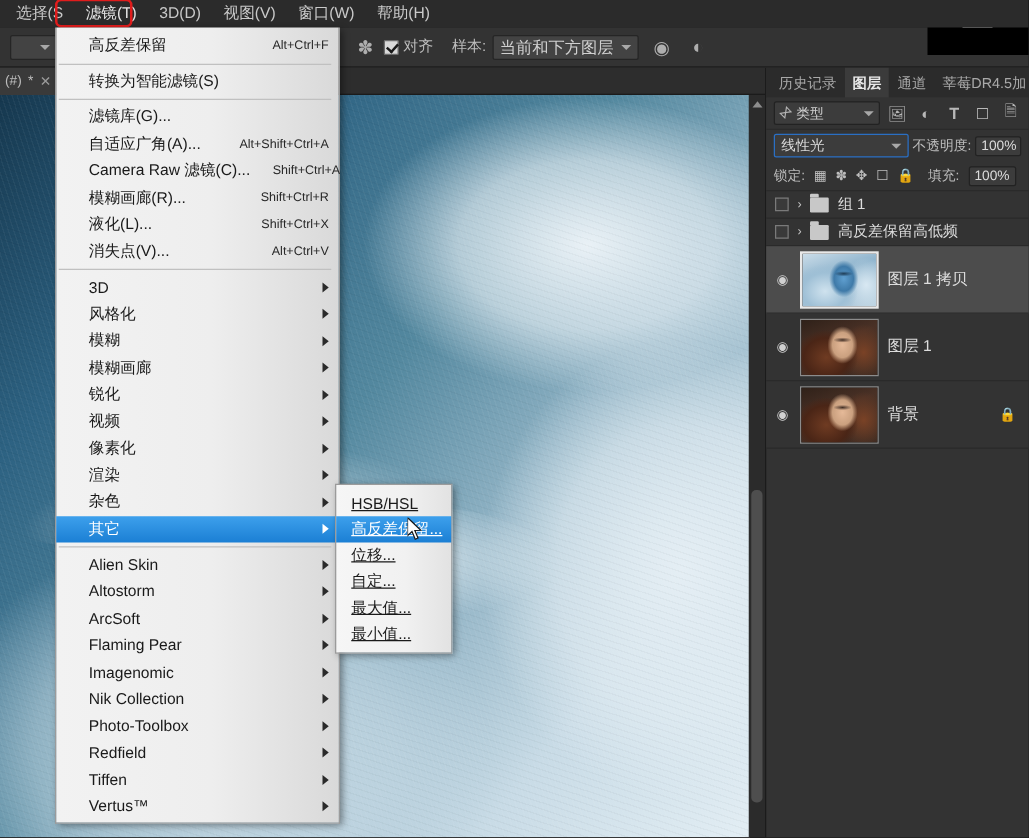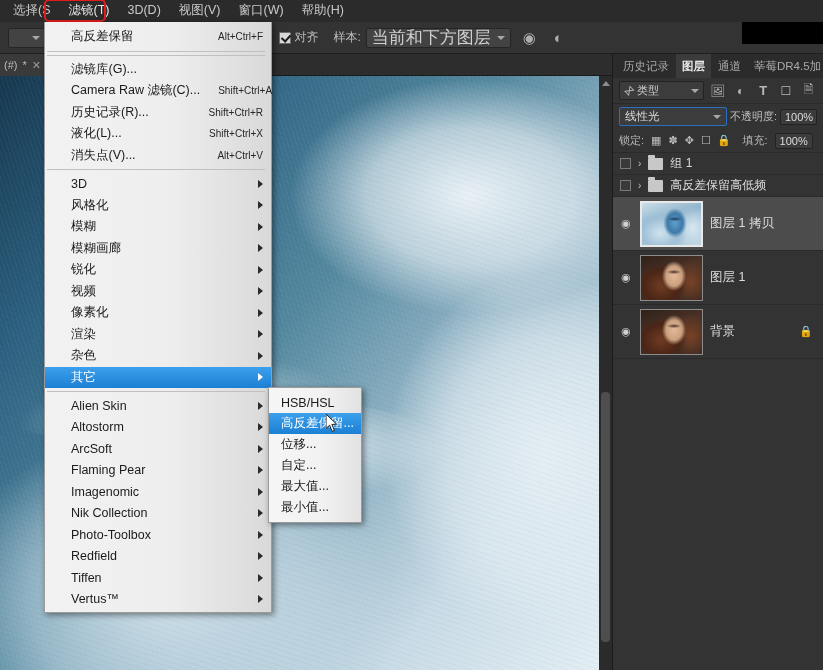--- a/index.html
+++ b/index.html
@@ -31,21 +31,21 @@
 
   
   .optionsbar {
     position: absolute; top: 22px; left: 0; width: 823px; height: 32px;
     background: #333333; border-bottom: 1px solid #1e1e1e;
     display: flex; align-items: center; z-index: 20;
   }
   .opt-chip {
     background: #434343; border: 1px solid #252525; border-radius: 2px;
     height: 20px; display: flex; align-items: center;
-    color: #d0d0d0; font-size: 17px; padding: 0 5px;
+    color: #d0d0d0; font-size: 13px; padding: 0 5px;
   }
   .opt-label { color: #bdbdbd; font-size: 12px; margin: 0 5px 0 8px; white-space: nowrap; }
   .caret-dn {
     width: 0; height: 0; border-left: 4px solid transparent;
     border-right: 4px solid transparent; border-top: 4px solid #a8a8a8;
     margin-left: 6px;
   }
   .cbox {
     width: 12px; height: 12px; background: #d9d9d9; border: 1px solid #6d6d6d;
     border-radius: 1px; position: relative;
@@ -260,20 +260,21 @@
   
   .submenu {
     position: absolute; left: 268px; top: 387px; width: 94px; z-index: 70;
     background: linear-gradient(to right, #f6f6f6 0%, #f1f1f1 60%, #e2e2e2 100%);
     border: 1px solid #9b9b9b; box-shadow: 2px 2px 6px rgba(0,0,0,.45);
     font-size: 12.5px; color: #1a1a1a; padding: 4px 0;
   }
   .sub-item {
     display: flex; align-items: center; height: 21px; padding: 0 6px 0 12px;
     white-space: nowrap;
+    text-decoration: underline;
   }
   .sub-item.hl {
     background: linear-gradient(to bottom, #3da0ec 0%, #1b7fd4 100%); color: #fff;
   }
 
   
   .cursor {
     position: absolute; left: 326px; top: 414px; width: 13px; height: 19px; z-index: 90;
     pointer-events: none;
   }
@@ -415,30 +416,37 @@
   <div class="black-overlay">
     <div class="dash"></div>
   </div>
 
   <div class="dropdown" id="dropdown">
       <div class="dd-item">
         <span>高反差保留</span>
         <span class="acc">Alt+Ctrl+F</span>
       </div>
       <div class="dd-sep"></div>
+      <div class="dd-item">
+        <span>转换为智能滤镜(S)</span>
+      </div>
       <div class="dd-sep"></div>
       <div class="dd-item">
         <span>滤镜库(G)...</span>
+      </div>
+      <div class="dd-item">
+        <span>自适应广角(A)...</span>
+        <span class="acc">Alt+Shift+Ctrl+A</span>
       </div>
       <div class="dd-item">
         <span>Camera Raw 滤镜(C)...</span>
         <span class="acc">Shift+Ctrl+A</span>
       </div>
       <div class="dd-item">
-        <span>历史记录(R)...</span>
+        <span>模糊画廊(R)...</span>
         <span class="acc">Shift+Ctrl+R</span>
       </div>
       <div class="dd-item">
         <span>液化(L)...</span>
         <span class="acc">Shift+Ctrl+X</span>
       </div>
       <div class="dd-item">
         <span>消失点(V)...</span>
         <span class="acc">Alt+Ctrl+V</span>
       </div>

